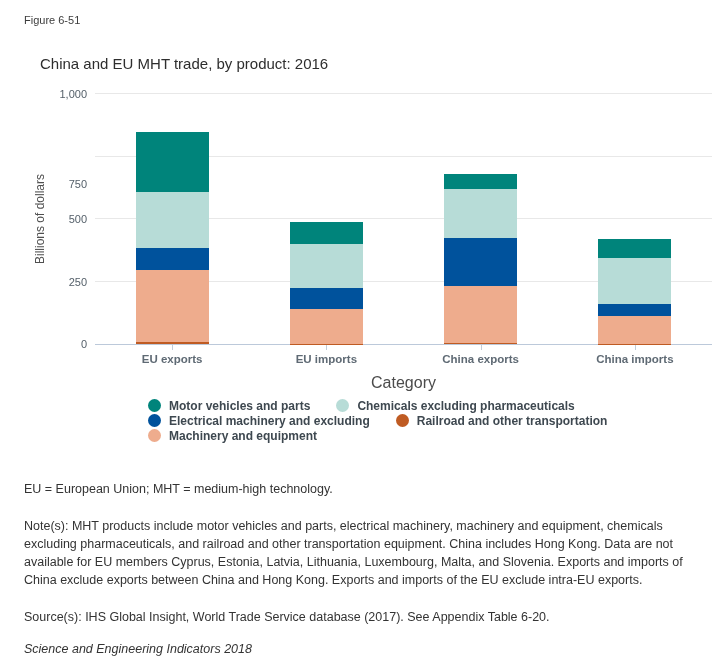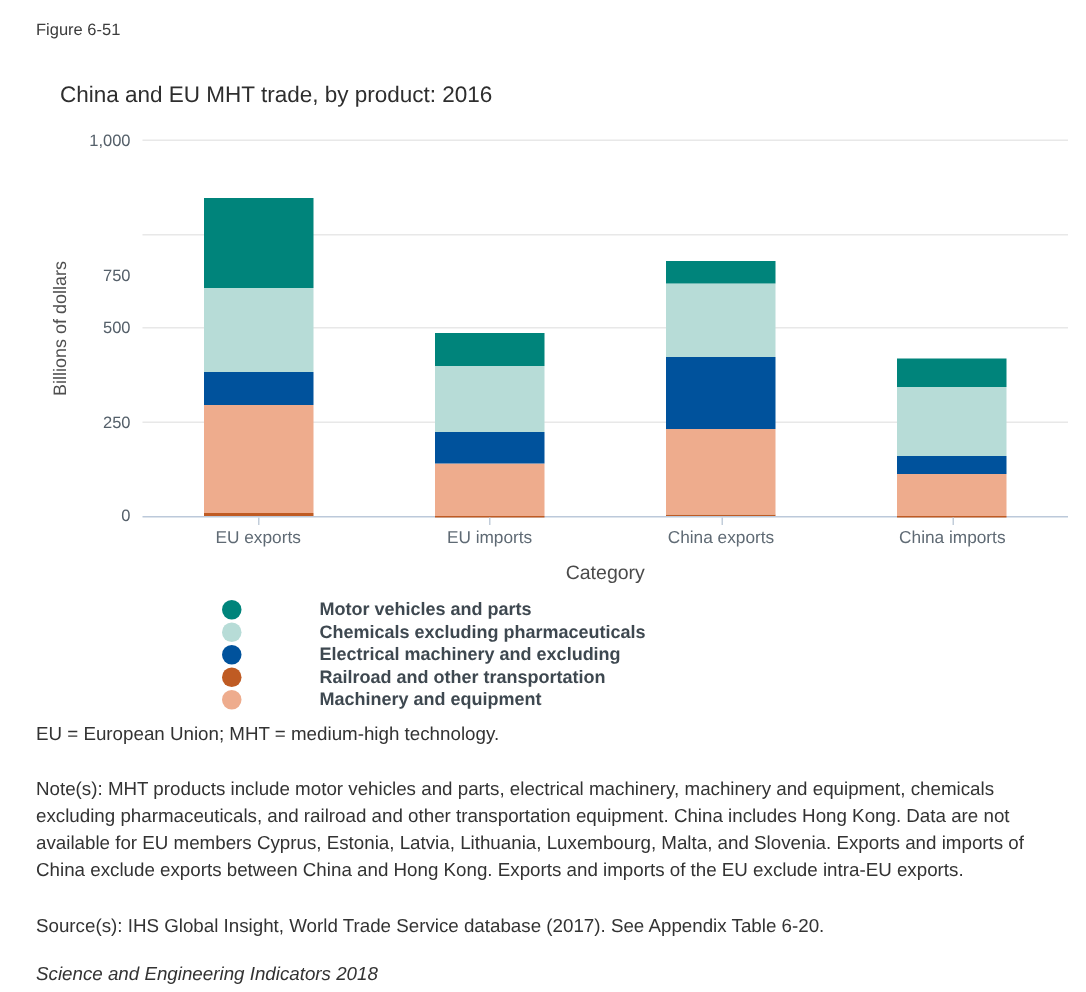--- a/index.html
+++ b/index.html
@@ -12,44 +12,44 @@
   
   .plot{
     position:absolute;left:95px;top:94px;width:617px;height:250px;
     border-bottom:1.5px solid #bcc9da;
   }
   .gridline{position:absolute;left:0;right:0;height:1px;background:#e8e8e8;}
   .seg{position:absolute;}
   .xtick{position:absolute;top:100%;margin-top:1px;width:1px;height:5px;background:#c2cdda;}
   .cat-label{
     position:absolute;top:100%;margin-top:9px;transform:translateX(-50%);
-    font-size:11.5px;color:#5f6a74;white-space:nowrap;
+    font-size:11.5px;color:#5f6a74;white-space:nowrap;font-weight:bold;
   }
   .y-ticks{position:absolute;left:0;top:94px;width:87px;height:250px;}
   .y-tick-label{
     position:absolute;right:0;transform:translateY(-50%);
     font-size:11px;color:#55606a;white-space:nowrap;
   }
   .y-axis-title{
     position:absolute;left:40px;top:219px;
     transform:translate(-50%,-50%) rotate(-90deg);
     font-size:12px;color:#4f4f4f;white-space:nowrap;
   }
   .x-axis-title{
     position:absolute;left:95px;top:374px;width:617px;text-align:center;
-    font-size:13px;color:#4b4b4b;
+    font-size:16px;color:#4b4b4b;
   }
   
   .legend{
     position:absolute;left:148px;top:399px;width:482px;
     display:flex;flex-wrap:wrap;column-gap:26px;row-gap:1px;
   }
   .legend-item{
-    display:flex;align-items:center;height:14px;
-    font-size:12px;font-weight:bold;color:#3e4850;white-space:nowrap;gap:44px;
+    display:flex;align-items:flex-start;height:14px;
+    font-size:12px;font-weight:bold;color:#3e4850;white-space:nowrap;
   }
   .swatch{width:13px;height:13px;border-radius:50%;margin-right:8px;flex:0 0 13px;}
   
   .notes{position:absolute;left:24px;top:480px;width:694px;font-size:12.5px;color:#333;line-height:18px;}
   .notes p{margin:0 0 19px 0;}
   .notes p.src{margin-bottom:14px;}
   .pub{font-style:italic;}
 </style>
 </head>
 <body>

